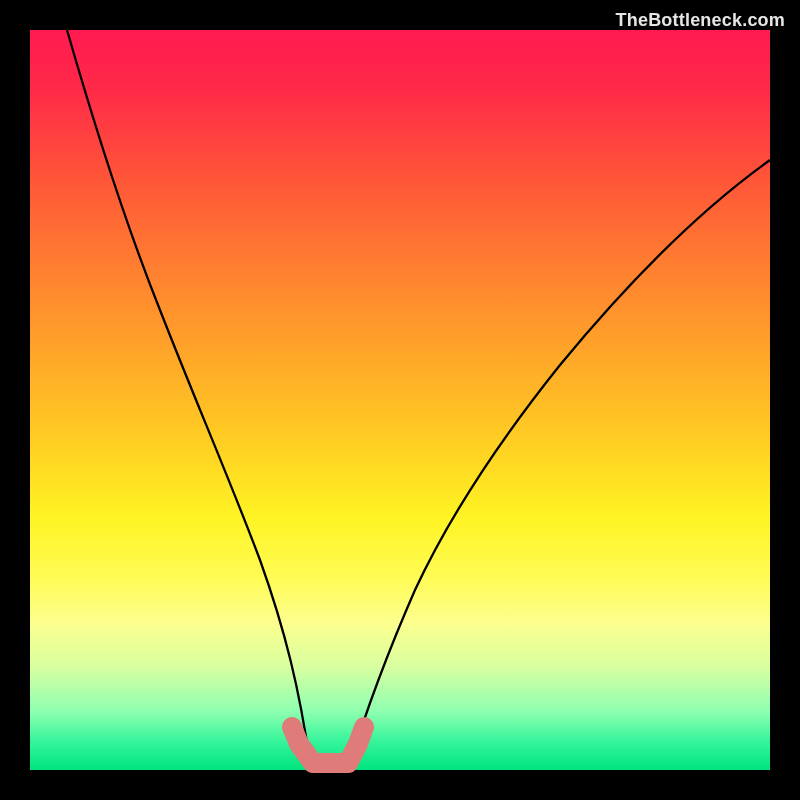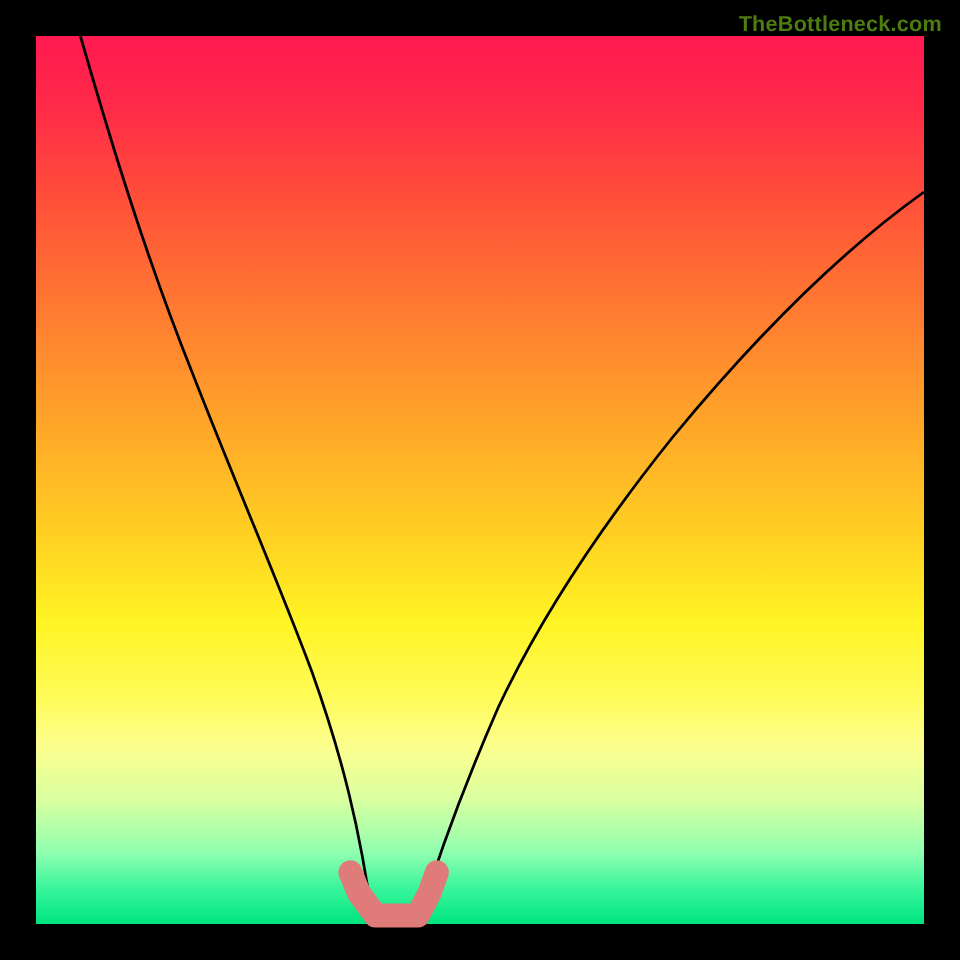--- a/index.html
+++ b/index.html
@@ -30,21 +30,21 @@
       #8fffb0 92%,
       #38f59c 96%,
       #00e47e 100%);
   }
   .watermark {
     position: absolute;
     top: 10px;
     right: 15px;
     font-size: 18px;
     font-weight: 600;
-    color: #4d7c0f;
+    color: #e5e5e5;
     letter-spacing: 0.2px;
   }
   svg.overlay {
     position: absolute;
     left: 30px;
     top: 30px;
     width: 740px;
     height: 740px;
     overflow: visible;
   }

